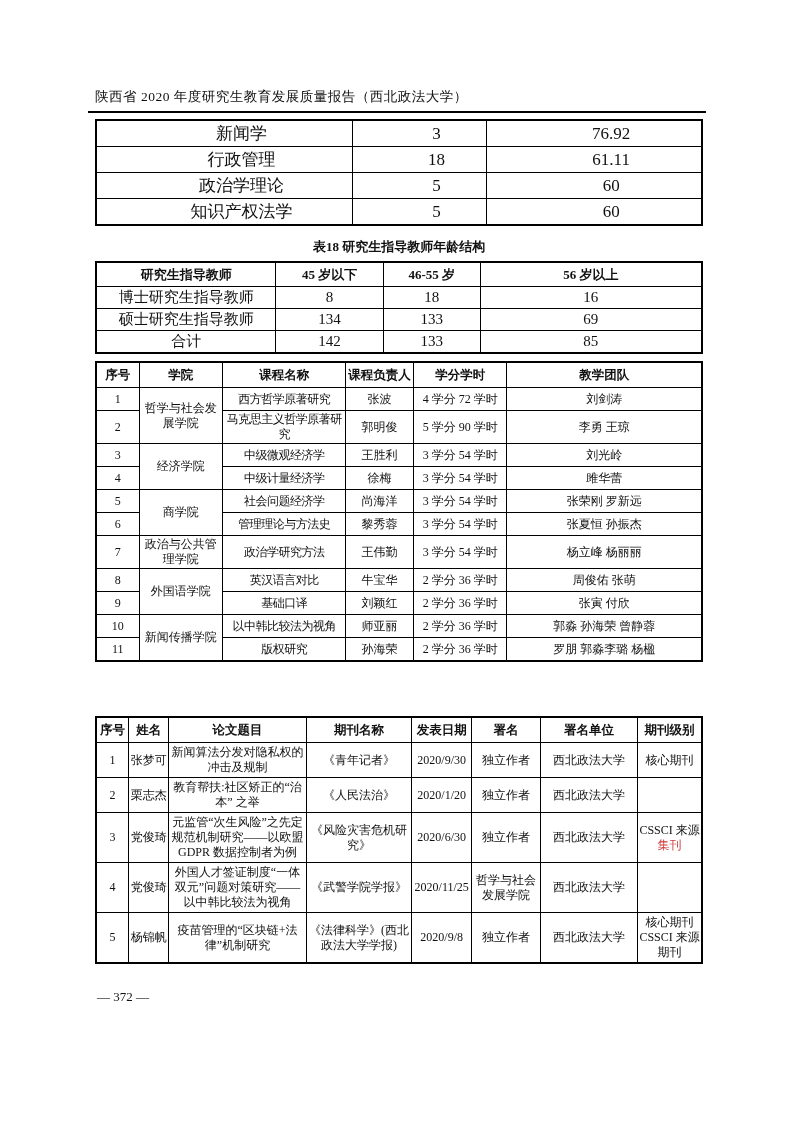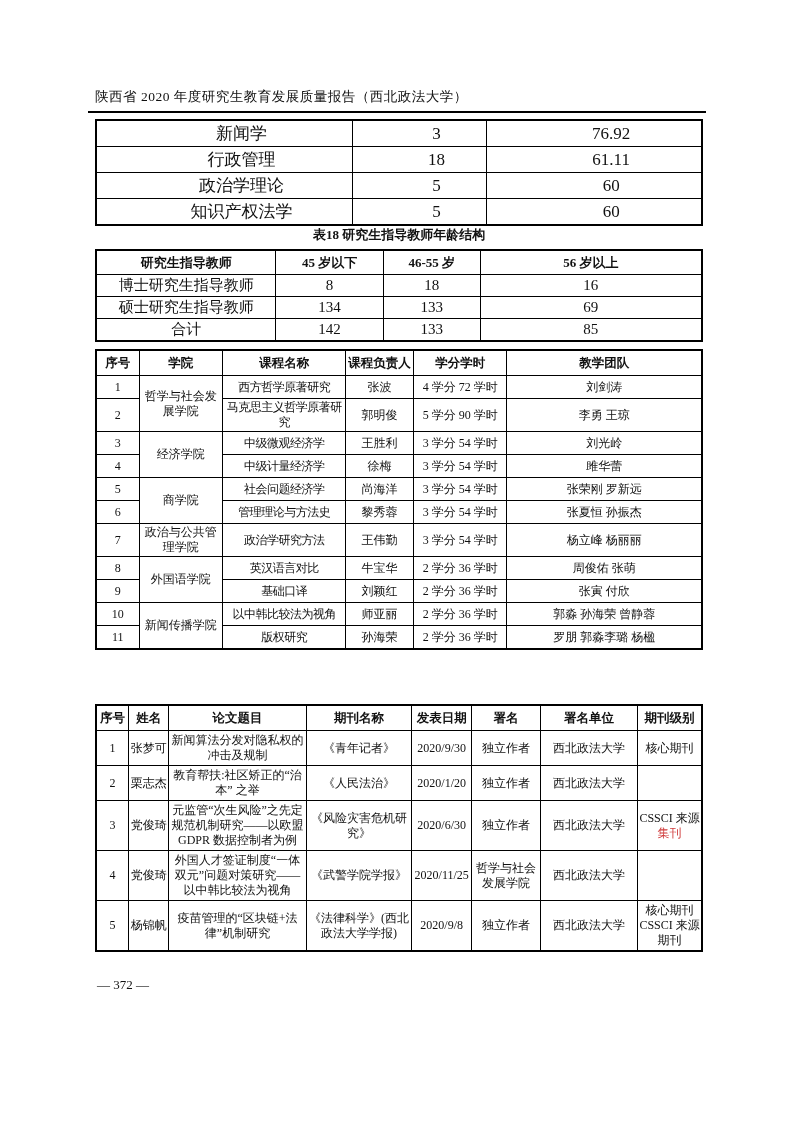--- a/index.html
+++ b/index.html
@@ -25,21 +25,21 @@
     text-align:center;
     vertical-align:middle;
     padding:1px 2px;
     font-weight:normal;
     overflow:hidden;
   }
   th{font-weight:bold;}
   .tA{margin-top:6px;border:2px solid #000;}
   .tA td{height:20px;font-size:17px;padding-left:36px;}
   .tbl-caption{text-align:center;font-weight:bold;font-size:13px;}
-  .cap18{}
+  .cap18{margin-top:12px;}
   .tB{margin-top:5px;border:2px solid #000;}
   .tB th{height:21px;font-size:13px;}
   .tB td{height:19px;font-size:15px;}
   .cap19{margin-top:40px;}
   .tC{margin-top:7px;border:2px solid #000;}
   .tC th{height:22px;font-size:12.5px;}
   .tC td{height:20px;font-size:12px;line-height:15px;}
   .tC td.course{letter-spacing:-0.5px;}
   .tD{margin-top:54px;border:2px solid #000;}
   .tD th{height:22px;font-size:12.5px;line-height:15px;}

